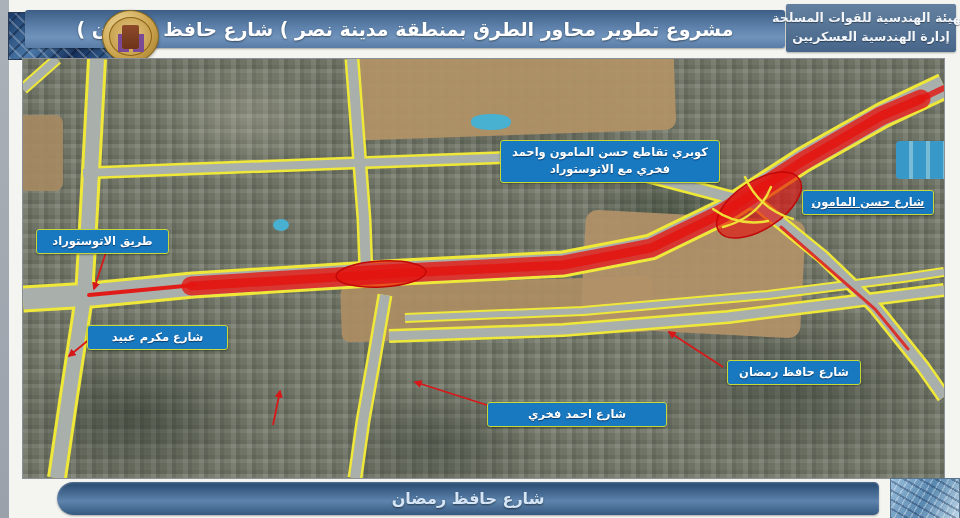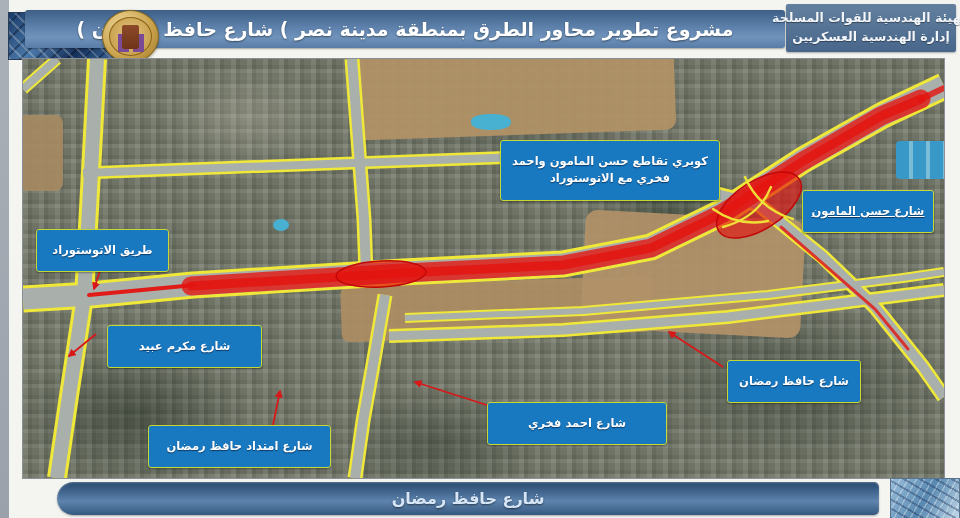--- a/index.html
+++ b/index.html
@@ -77,21 +77,21 @@
   .desert{position:absolute;background:#b29266;opacity:.92;}
   .pool{position:absolute;background:#48b0d0;}
   .map svg{position:absolute;left:0;top:0;}
   .edge-line{stroke:var(--road-edge,#efe838);fill:none;stroke-linejoin:round;}
   .bed{stroke:#a9afaa;fill:none;stroke-linejoin:round;}
   .ramp{stroke:#f0e838;fill:none;stroke-linecap:round;opacity:.95;}
   .red-line{stroke:var(--project-highlight,#e41410);fill:none;stroke-linecap:round;}
   .red-fill{fill:var(--project-highlight,#e41410);stroke:#c00808;stroke-width:1.5;}
   .leader{stroke:#d81818;stroke-width:1.8;fill:none;}
   .map-label{
-    position:absolute;box-sizing:border-box;padding:12px 5px;border-radius:3px;
+    position:absolute;box-sizing:border-box;padding:3px 5px;border-radius:3px;
     background:var(--label-background,#1878c0);
     border:1.5px solid var(--label-border,#c6d838);
     color:#fff;font-size:11.5px;font-weight:bold;text-align:center;line-height:1.5;
     text-shadow:0 1px 1px rgba(0,0,20,.5);
     box-shadow:0 1px 2px rgba(0,0,0,.35);
   }
   
   .footer-bar{
     position:absolute;left:57px;top:482px;width:822px;height:33px;
     border-radius:17px 5px 5px 17px;
@@ -174,22 +174,21 @@
       <path class="leader" marker-end="url(#arr)" d="M 88 178 L 71 230"></path>
       <path class="leader" marker-end="url(#arr)" d="M 73 275 L 46 297"></path>
       <path class="leader" marker-end="url(#arr)" d="M 250 366 L 257 332"></path>
       <path class="leader" marker-end="url(#arr)" d="M 470 348 L 392 323"></path>
       <path class="leader" marker-end="url(#arr)" d="M 700 308 L 646 273"></path>
     </svg>
 
     <div class="map-label" dir="rtl" style="left:13px;top:170px;width:133px;">طريق الاتوستوراد</div>
     <div class="map-label" dir="rtl" style="left:477px;top:81px;width:220px;">كوبري تقاطع حسن المامون واحمد فخري مع الاتوستوراد</div>
     <div class="map-label" dir="rtl" style="left:779px;top:131px;width:132px;text-decoration:underline;">شارع حسن المامون</div>
-    <div class="map-label" dir="rtl" style="left:84px;top:266px;width:155px;">شارع مكرم عبيد</div>
-    <div class="map-label" dir="rtl" style="left:125px;top:366px;width:183px;">شارع امتداد حافظ رمضان</div>
+    <div class="map-label" dir="rtl" style="left:64px;top:266px;width:141px;">شارع مكرم عبيد</div>
     <div class="map-label" dir="rtl" style="left:464px;top:343px;width:180px;">شارع احمد فخري</div>
     <div class="map-label" dir="rtl" style="left:704px;top:301px;width:134px;">شارع حافظ رمضان</div>
   </div>
 
   <div class="footer-bar">
     <span class="footer-title" dir="rtl">شارع حافظ رمضان</span>
   </div>
   <div class="photo-thumb thumb-bottom-right"></div>
 
 </div>

